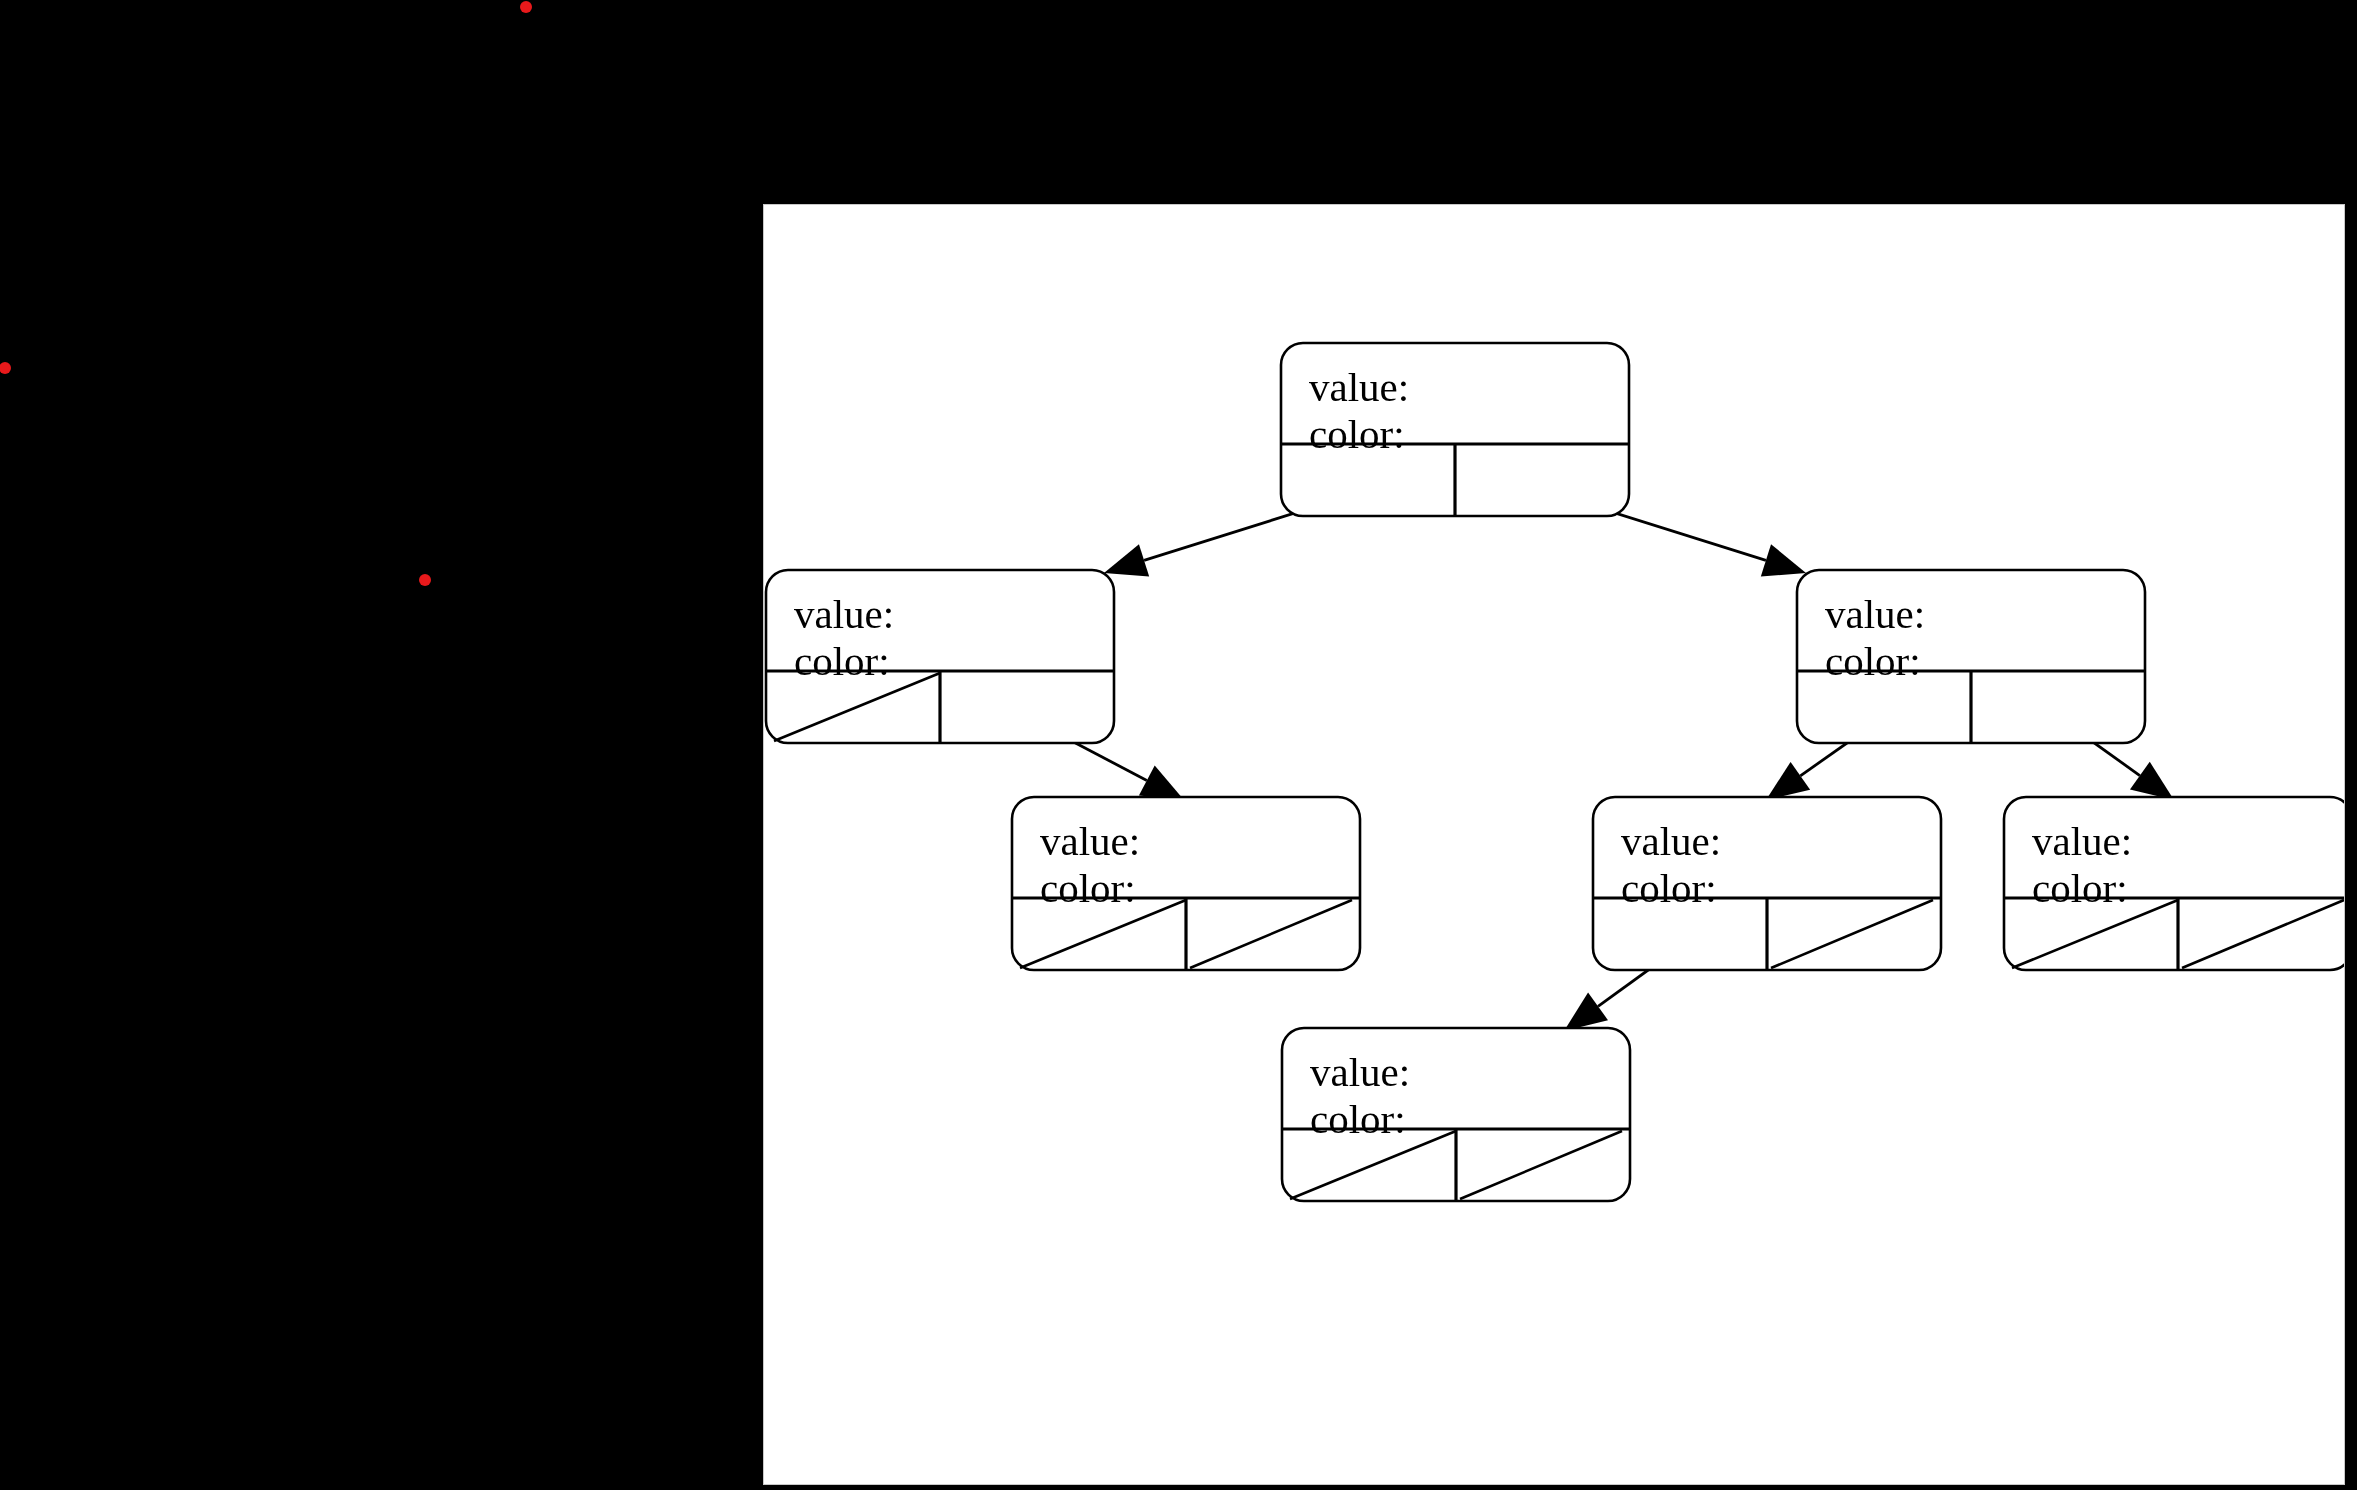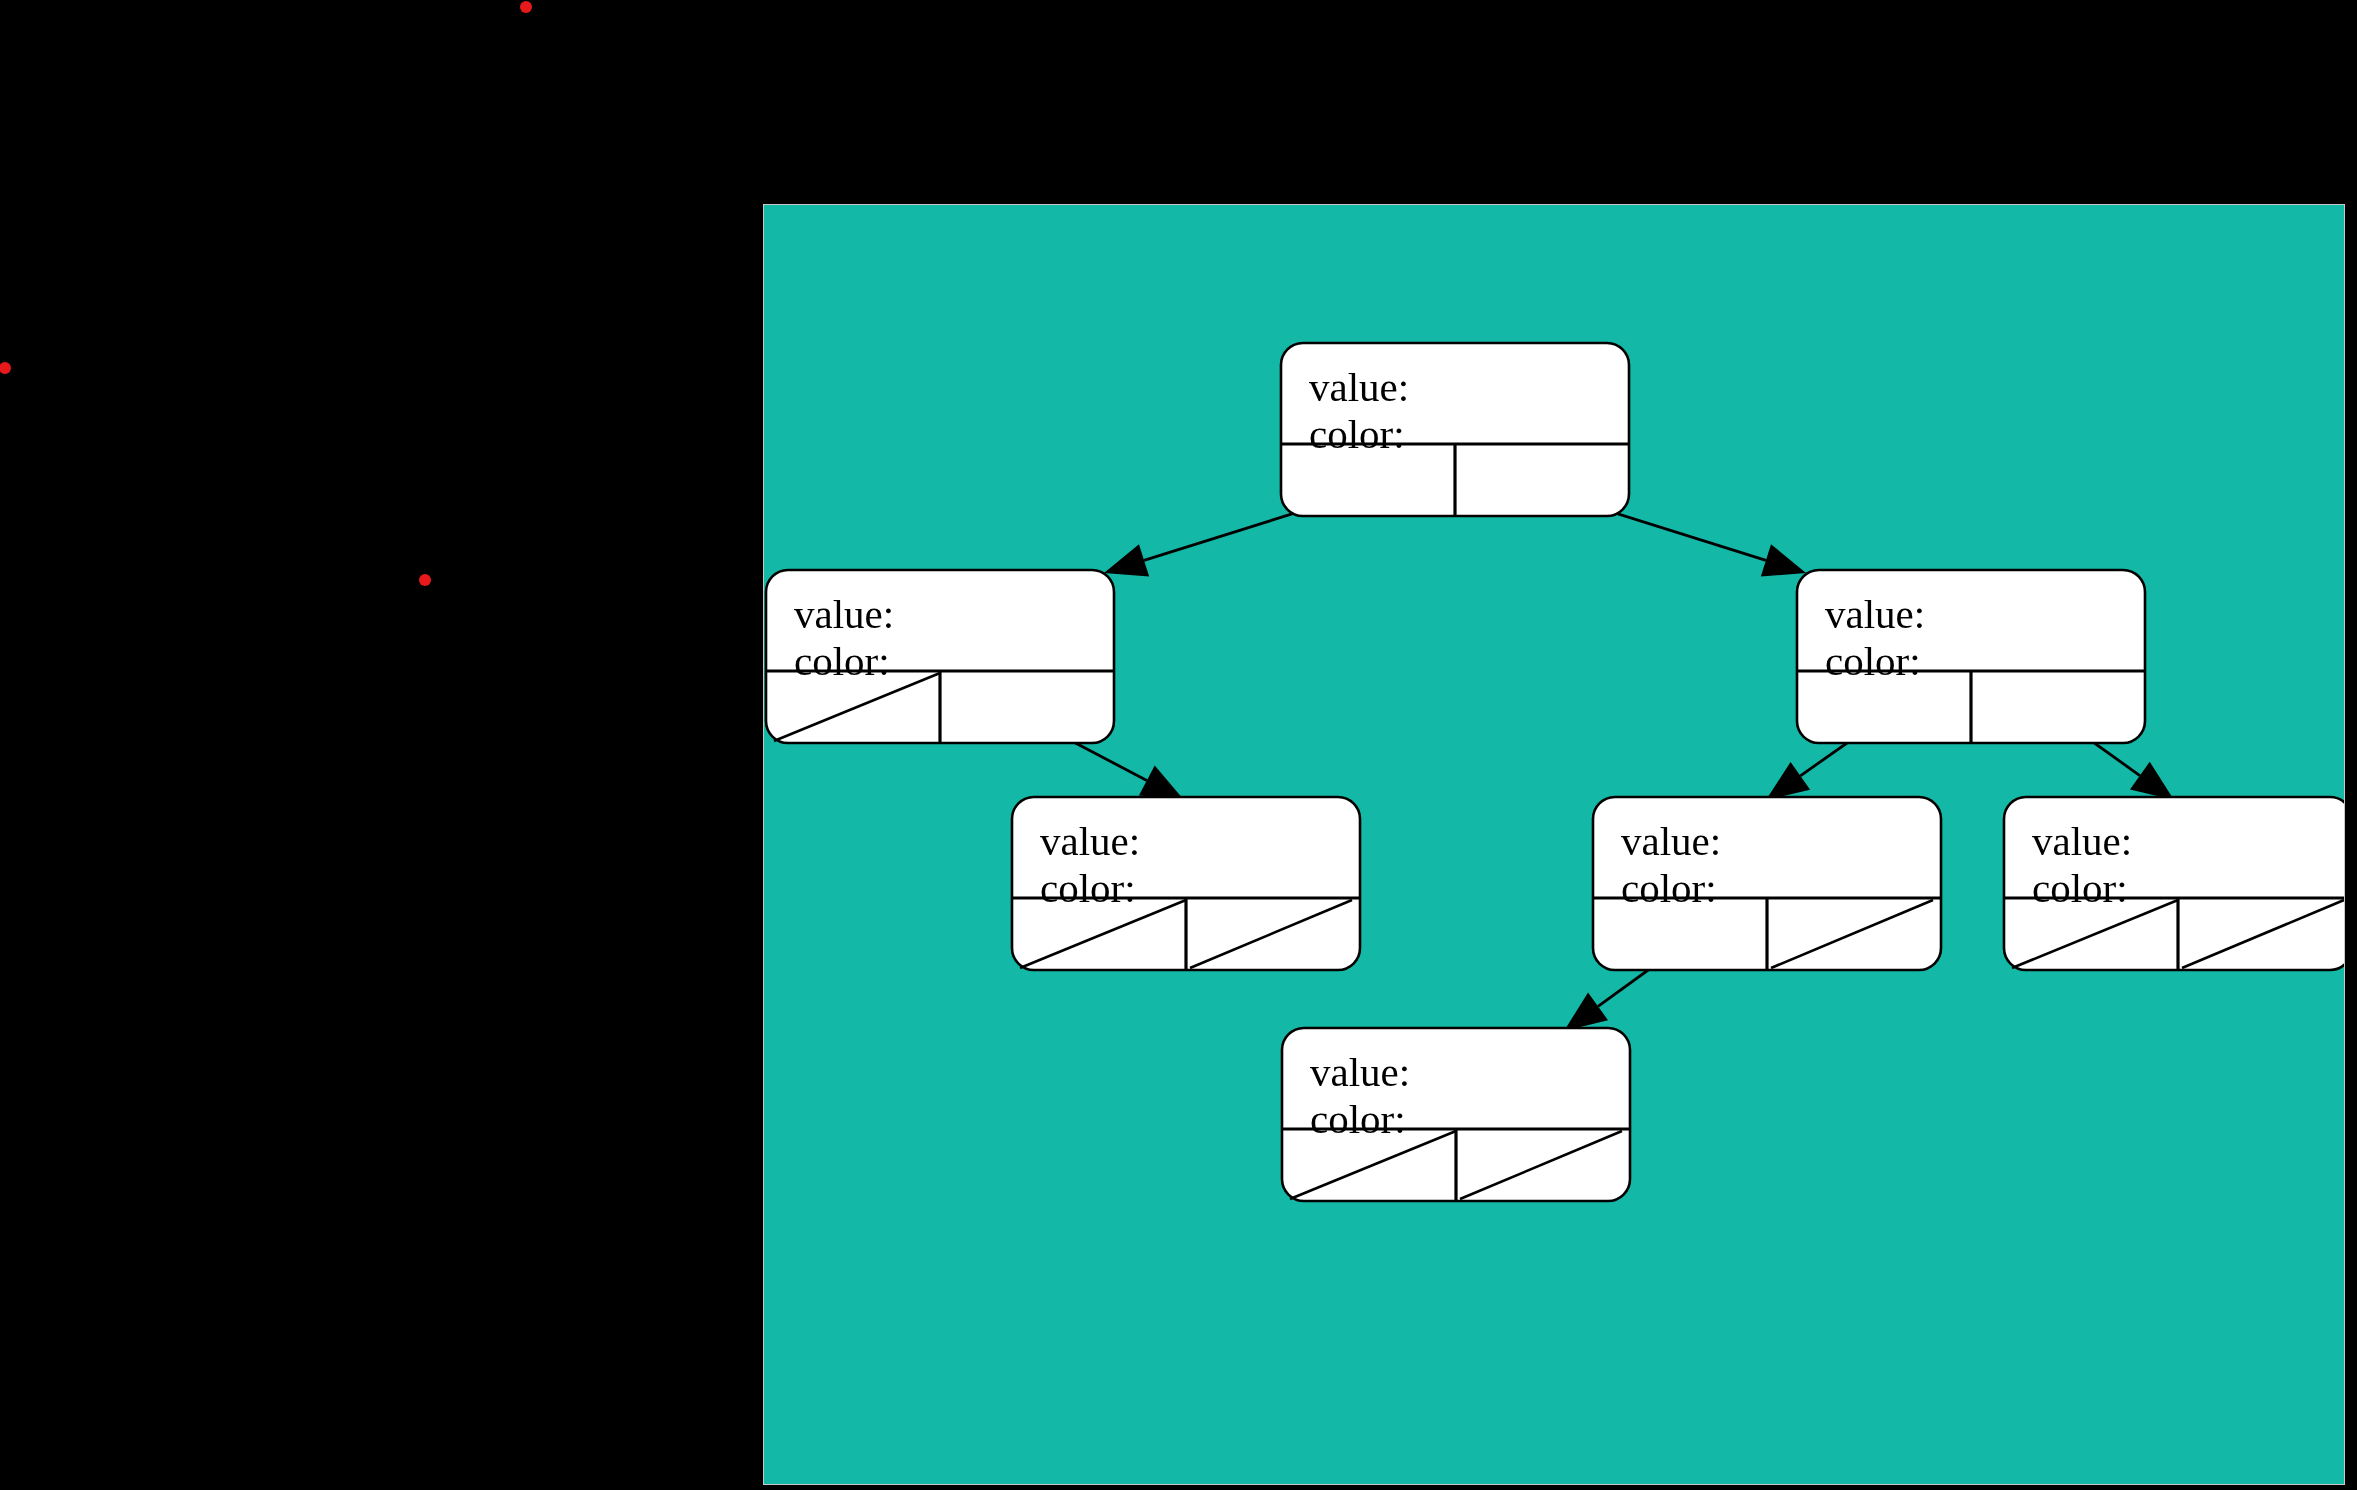--- a/index.html
+++ b/index.html
@@ -22,21 +22,21 @@
 <body>
 
 <div id="root-canvas"></div>
 
 <div id="markers-layer">
     <div class="dot" style="left: 520px; top: 1px; background: rgb(232, 25, 27);"></div>
     <div class="dot" style="left: -1px; top: 362px; background: rgb(232, 25, 27);"></div>
     <div class="dot" style="left: 419px; top: 574px; background: rgb(232, 25, 27);"></div>
   </div>
 
-<div id="diagram-panel" style="left: 763px; top: 204px; width: 1582px; height: 1281px; background: #14b8a6; border-color: rgb(200, 200, 200); text-align: right;">
+<div id="diagram-panel" style="left: 763px; top: 204px; width: 1582px; height: 1281px; background: #ffffff; border-color: rgb(200, 200, 200); text-align: right;">
   <svg id="diagram-svg" viewBox="0 0 1582 1281" style="width: 1582px; height: 1281px;">
     <g id="edges-group">
         <line x1="604" y1="285" x2="380.06649562032266" y2="355.40333660421675" class="edge"></line>
         <polygon points="340,368 374.96784615060085,339.18594551980044 385.16514509004446,371.62072768863305" class="arrowhead"></polygon>
         <line x1="778" y1="285" x2="1001.9335043796773" y2="355.40333660421675" class="edge"></line>
         <polygon points="1042,368 996.8348549099555,371.62072768863305 1007.032153849399,339.18594551980044" class="arrowhead"></polygon>
         <line x1="262" y1="512" x2="382.8181318449577" y2="575.4677528046296" class="edge"></line>
         <polygon points="420,595 374.9122222658792,590.5175565816705 390.72404142403616,560.4179490275887" class="arrowhead"></polygon>
         <line x1="1120" y1="512" x2="1036.3529435381631" y2="570.8364888672243" class="edge"></line>
         <polygon points="1002,595 1026.5724747463253,556.9317260065392 1046.133412330001,584.7412517279093" class="arrowhead"></polygon>

